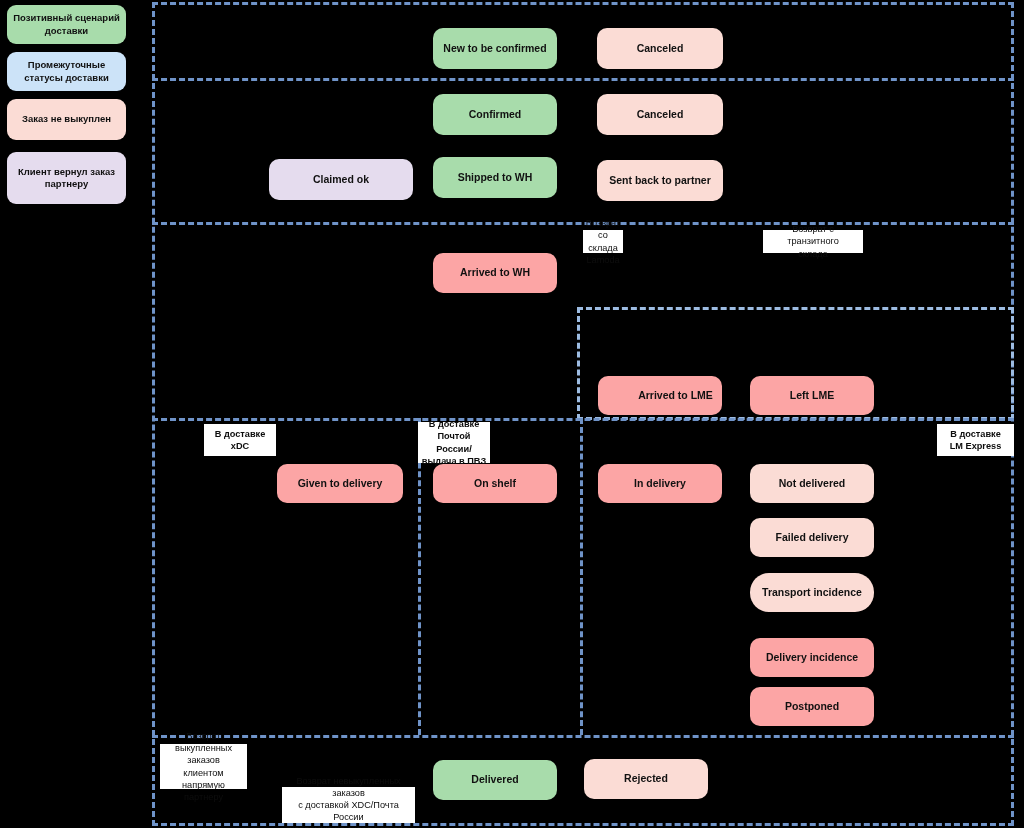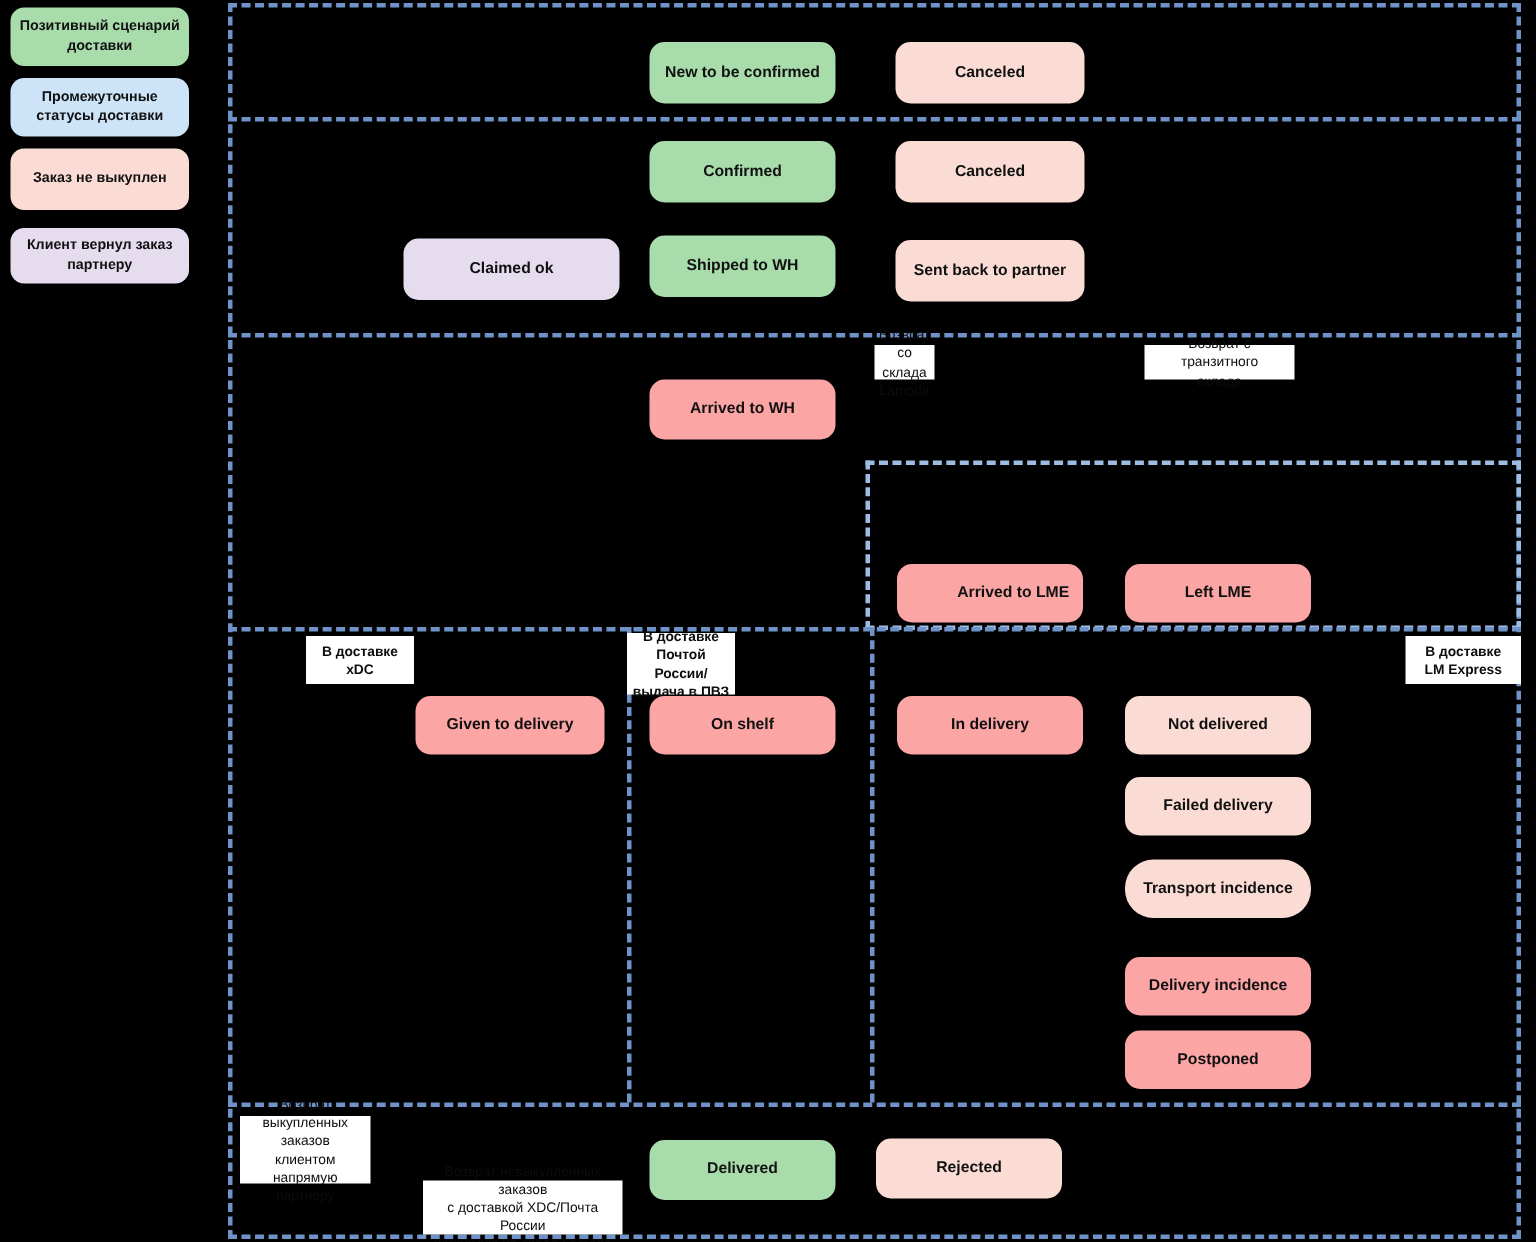--- a/index.html
+++ b/index.html
@@ -36,21 +36,21 @@
     font-size: 9.5px;
     font-weight: bold;
     color: #111111;
     line-height: 1.3;
     padding: 0 4px;
     box-sizing: border-box;
   }
   #legend-green  { top: 5px;   height: 39px; background: #a8dcab; }
   #legend-blue   { top: 52px;  height: 39px; background: #cce3f8; }
   #legend-pink   { top: 99px;  height: 41px; background: #fbdcd5; }
-  #legend-purple { top: 152px; height: 37px; background: #e5dcee; }
+  #legend-purple { top: 152px; height: 52px; background: #e5dcee; }
 
   
   .dframe {
     position: absolute;
     border: 3px dashed #6f93c8;
     box-sizing: border-box;
     pointer-events: none;
   }
   .dline-h {
     position: absolute;

